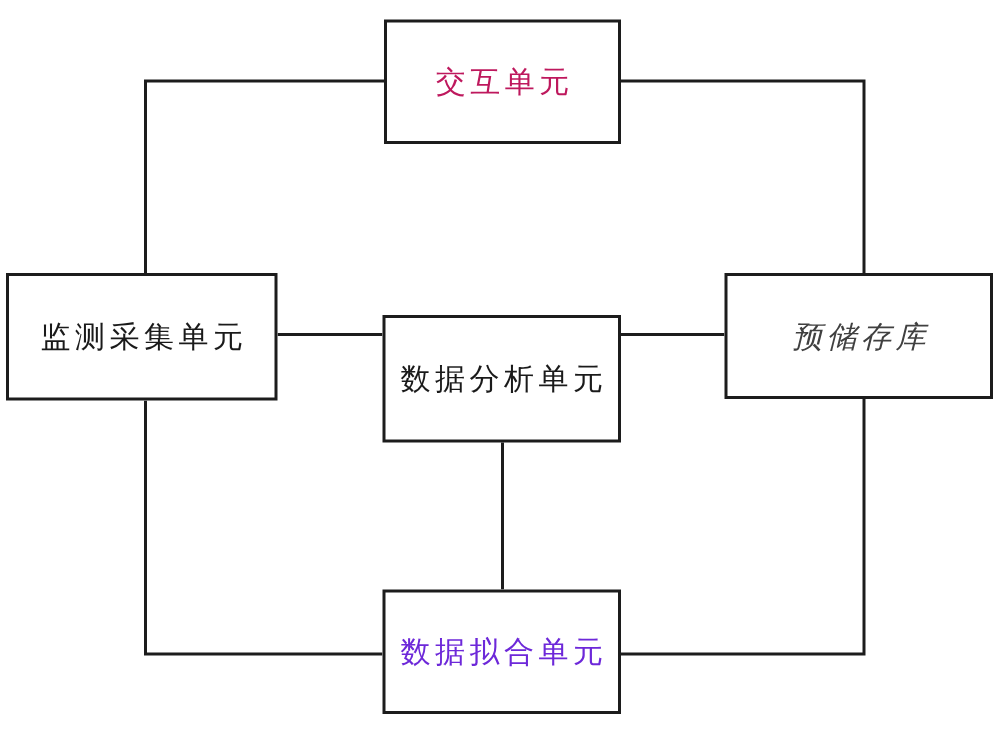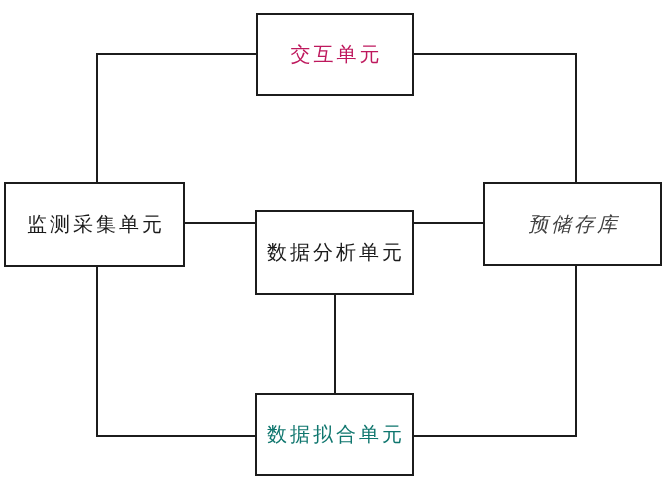--- a/index.html
+++ b/index.html
@@ -63,15 +63,15 @@
     <div class="node" style="left: 4px; top: 182px; width: 181px; height: 85px; background: rgb(255, 255, 255); border-color: rgb(28, 28, 28);">
       <span class="node-label" style="color: rgb(26, 26, 26);">监测采集单元</span>
     </div>
     <div class="node" style="left: 255px; top: 182px; width: 159px; height: 85px; background: rgb(255, 255, 255); border-color: rgb(28, 28, 28); margin-top: 28px;">
       <span class="node-label" style="color: rgb(26, 26, 26);">数据分析单元</span>
     </div>
     <div class="node" style="left: 483px; top: 182px; width: 179px; height: 84px; background: rgb(255, 255, 255); border-color: rgb(28, 28, 28);">
       <span class="node-label" style="color: #404040; font-style: italic;">预储存库</span>
     </div>
     <div class="node" style="left: 255px; top: 393px; width: 159px; height: 83px; background: rgb(255, 255, 255); border-color: rgb(28, 28, 28);">
-      <span class="node-label" style="color: #0f766e;">数据拟合单元</span>
+      <span class="node-label" style="color: #6d28d9;">数据拟合单元</span>
     </div>
   </div>
 
 </body></html>

